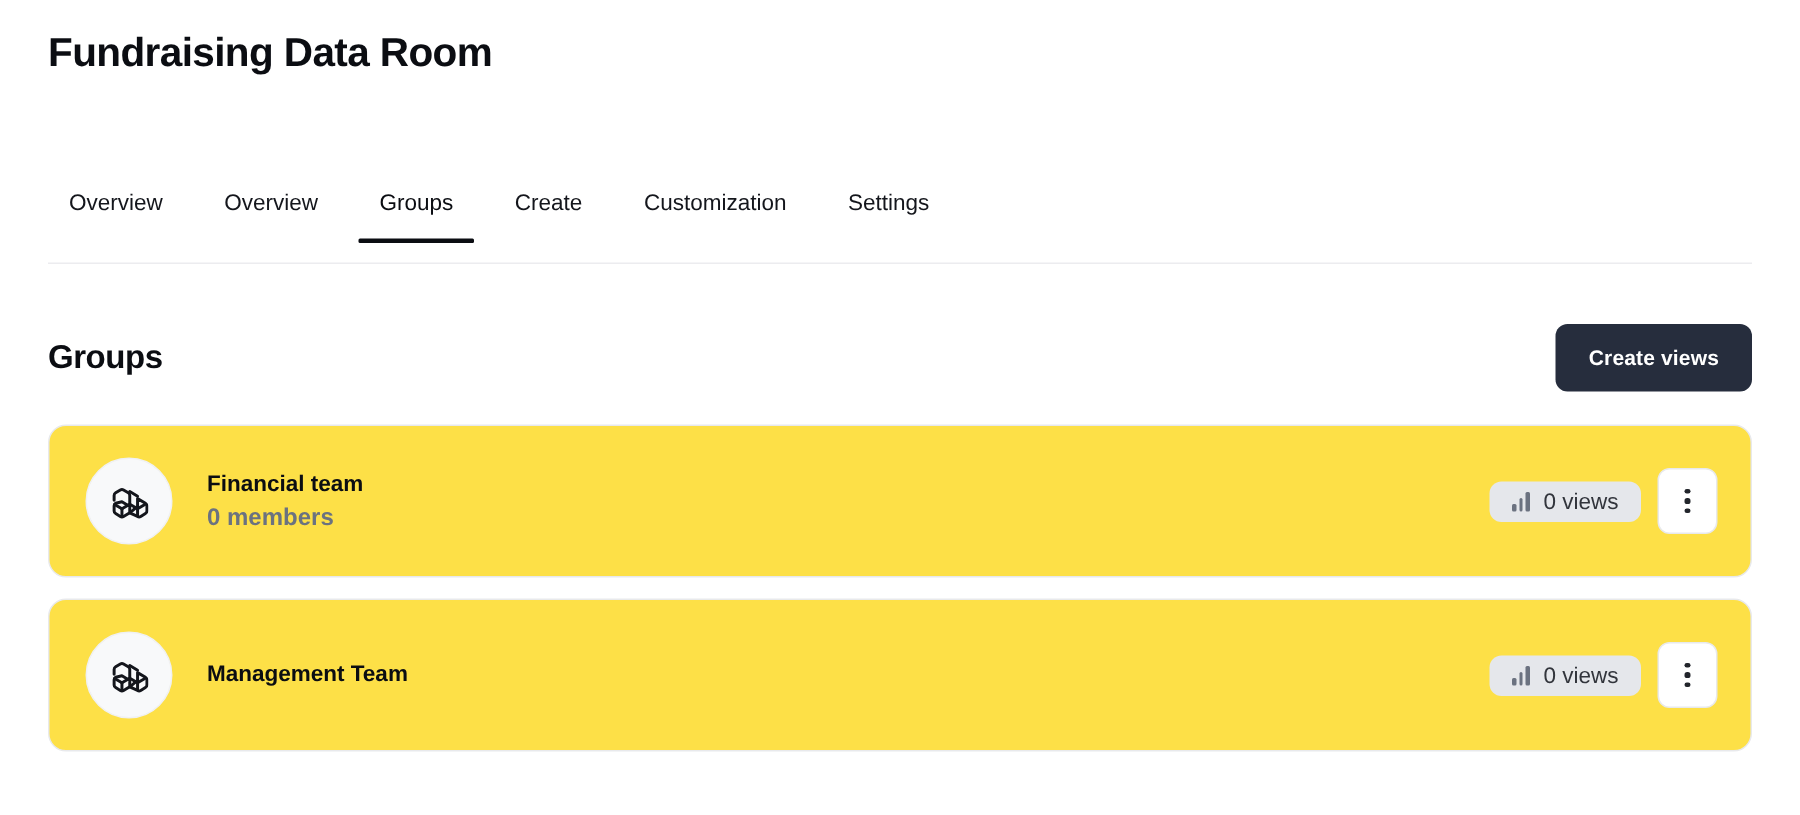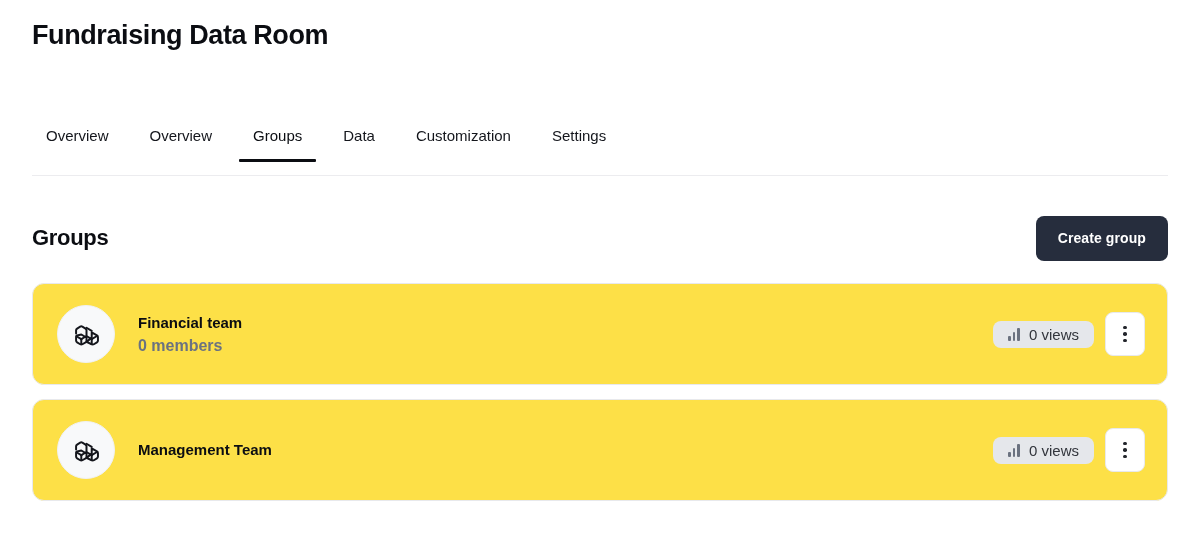--- a/index.html
+++ b/index.html
@@ -222,28 +222,28 @@
 <body>
 
 <div class="page">
 
   <h1 class="page-title">Fundraising Data Room</h1>
 
   <nav class="tabbar" id="tabbar">
       <button class="tab">Overview</button>
       <button class="tab">Overview</button>
       <button class="tab active">Groups</button>
-      <button class="tab">Data</button>
+      <button class="tab">Create</button>
       <button class="tab">Customization</button>
       <button class="tab">Settings</button>
     </nav>
 
   <div class="section-head">
     <h2 class="section-title">Groups</h2>
-    <button class="btn-primary">Create group</button>
+    <button class="btn-primary">Create views</button>
   </div>
 
   <div class="group-list" id="group-list">
       <div class="group-card">
         <div class="avatar">
           <svg width="25" height="25" viewBox="0 0 24 24" fill="none" stroke="#14161c" stroke-width="1.9" stroke-linecap="round" stroke-linejoin="round">
             <path d="M2.97 12.92A2 2 0 0 0 2 14.63v3.24a2 2 0 0 0 .97 1.71l3 1.8a2 2 0 0 0 2.06 0L12 19.07V15l-5-3z"></path>
             <path d="M7 16.5 2.32 13.7"></path>
             <path d="M7 16.5l4.68-2.8"></path>
             <path d="M7 16.5V21"></path>

